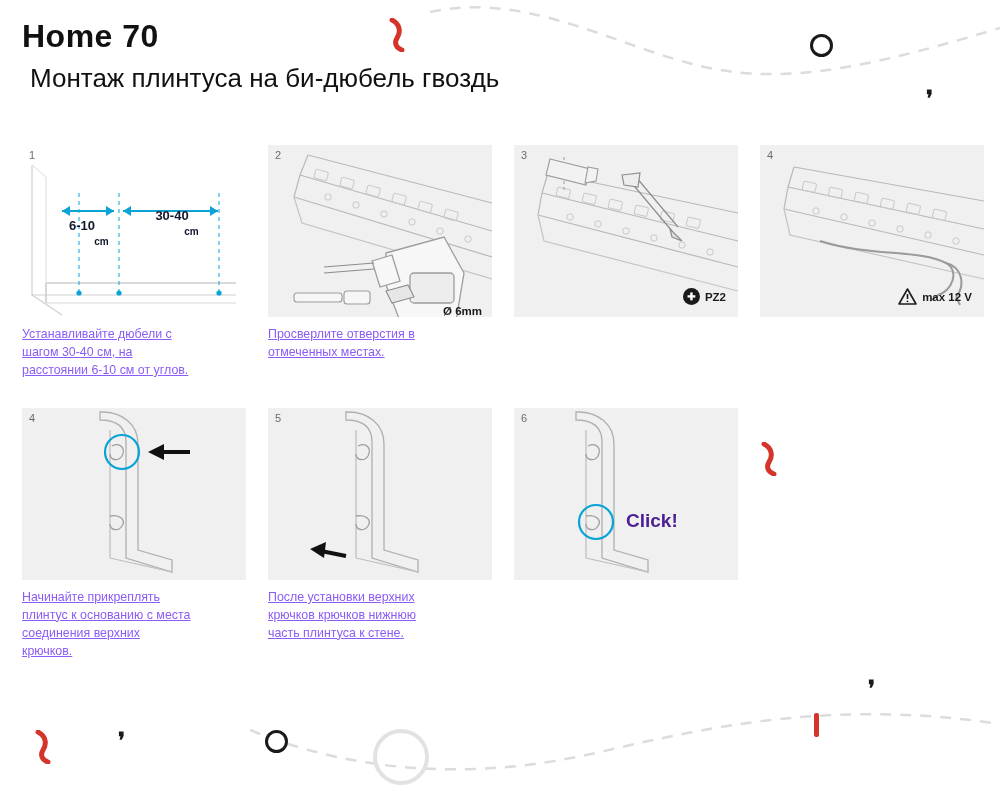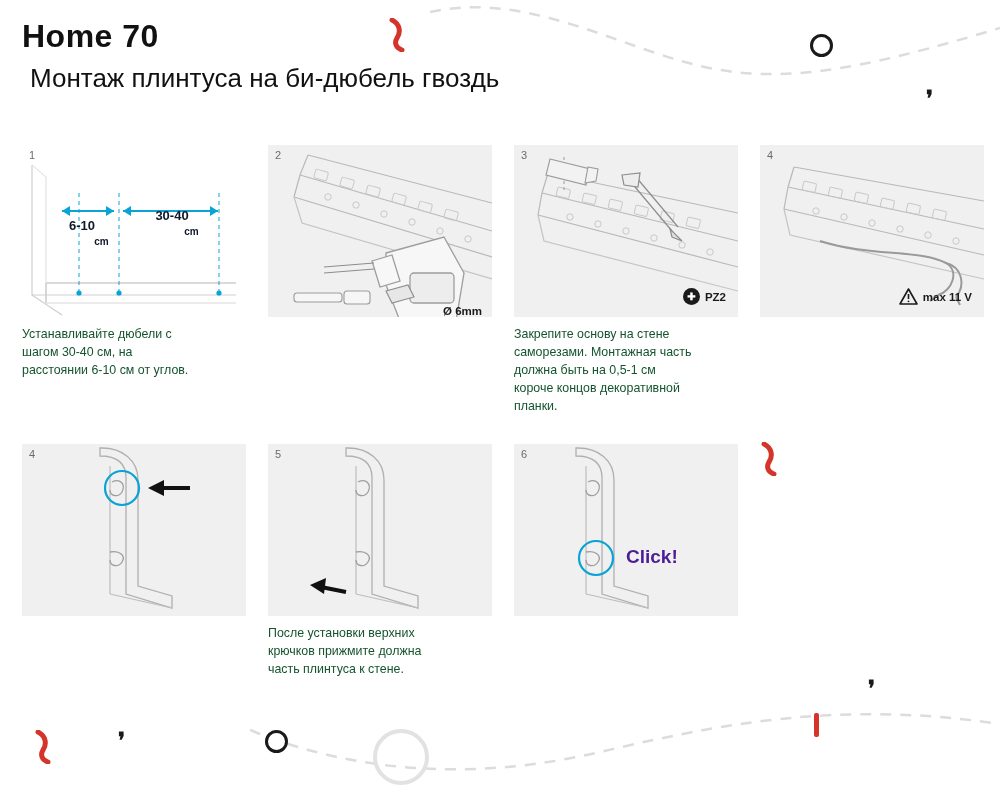--- a/index.html
+++ b/index.html
@@ -91,22 +91,23 @@
     left: 7px;
     top: 4px;
     font-size: 11px;
     color: #6b6b6b;
     z-index: 6;
   }
   .caption {
     margin-top: 9px;
     font-size: 12.4px;
     line-height: 1.45;
-    color: #14532d;
+    color: #8b5cf6;
     white-space: pre-line;
+    text-decoration: underline;
   }
 
   
   .p1-wall {
     position: absolute;
     left: 0; top: 0;
     width: 100%; height: 100%;
     background: #ffffff;
   }
 
@@ -278,20 +279,22 @@
           </g>
           <g stroke="#8d8d8d" stroke-width="1.1" fill="none">
             <path d="M118 146 L140 140 L146 152 L124 158 Z" fill="#e7e7e7"></path>
           </g>
         </svg>
         <div class="panel-num">2</div>
         <div class="badge" style="right:10px; bottom:0;">
           <span>Ø 6mm</span>
         </div>
       </div>
+      <div class="caption">Просверлите отверстия в
+отмеченных местах.</div>
     </div>
 
     <div class="cell">
       <div class="panel">
         <svg width="224" height="172" viewBox="0 0 224 172" style="position:absolute;left:0;top:0;">
           <path d="M34 28 L224 68" stroke="#b8b8b8" stroke-width="1.2" fill="none"></path>
           <path d="M28 48 L224 96" stroke="#b8b8b8" stroke-width="1.2" fill="none"></path>
           <path d="M34 28 L28 48" stroke="#b8b8b8" stroke-width="1.2" fill="none"></path>
           <path d="M24 70 L224 122" stroke="#b8b8b8" stroke-width="1.2" fill="none"></path>
           <path d="M28 48 L24 70" stroke="#b8b8b8" stroke-width="1.2" fill="none"></path>
@@ -324,25 +327,20 @@
             <path d="M108 30 L126 28 L124 42 L110 40 Z" fill="#ededed"></path>
             <path d="M156 84 L168 96 L158 92 Z" fill="#e2e2e2"></path>
           </g>
         </svg>
         <div class="panel-num">3</div>
         <div class="badge" style="right:12px; bottom:12px;">
           <span class="badge-circle">✚</span>
           <span>PZ2</span>
         </div>
       </div>
-      <div class="caption">Закрепите основу на стене
-саморезами. Монтажная часть
-должна быть на 0,5-1 см
-короче концов декоративной
-планки.</div>
     </div>
 
     <div class="cell">
       <div class="panel">
         <svg width="224" height="172" viewBox="0 0 224 172" style="position:absolute;left:0;top:0;">
           <path d="M34 22 L224 56" stroke="#b8b8b8" stroke-width="1.2" fill="none"></path>
           <path d="M28 42 L224 84" stroke="#b8b8b8" stroke-width="1.2" fill="none"></path>
           <path d="M34 22 L28 42" stroke="#b8b8b8" stroke-width="1.2" fill="none"></path>
           <path d="M24 64 L224 110" stroke="#b8b8b8" stroke-width="1.2" fill="none"></path>
           <path d="M28 42 L24 64" stroke="#b8b8b8" stroke-width="1.2" fill="none"></path>
@@ -367,21 +365,21 @@
           <line x1="178" y1="150" x2="170" y2="156" stroke="#9a9a9a" stroke-width="2"></line>
           <line x1="196" y1="152" x2="200" y2="160" stroke="#9a9a9a" stroke-width="2"></line>
         </svg>
         <div class="panel-num">4</div>
         <div class="badge" style="right:12px; bottom:12px;">
           <svg width="19" height="17" viewBox="0 0 19 17">
             <path d="M9.5 1 L18 16 L1 16 Z" fill="none" stroke="#1a1a1a" stroke-width="1.6" stroke-linejoin="round"></path>
             <line x1="9.5" y1="6" x2="9.5" y2="11" stroke="#1a1a1a" stroke-width="1.6"></line>
             <circle cx="9.5" cy="13.3" r="0.9" fill="#1a1a1a"></circle>
           </svg>
-          <span>max 11 V</span>
+          <span>max 12 V</span>
         </div>
       </div>
     </div>
 
   </div>
 
   <div class="row row-2">
 
     <div class="cell">
       <div class="panel">
@@ -395,38 +393,42 @@
 
           <path d="M88 108 C 98 106, 104 112, 100 118 C 96 124, 88 122, 88 116" stroke="#9e9e9e" stroke-width="1.3" fill="none"></path>
 
           <circle cx="100" cy="44" r="17" stroke="#0aa3d6" stroke-width="2.2" fill="none"></circle>
 
           <line x1="168" y1="44" x2="132" y2="44" stroke="#111" stroke-width="4"></line>
           <path d="M126 44 L142 36 L142 52 Z" fill="#111"></path>
         </svg>
         <div class="panel-num">4</div>
       </div>
+      <div class="caption">Начинайте прикреплять
+плинтус к основанию с места
+соединения верхних
+крючков.</div>
     </div>
 
     <div class="cell">
       <div class="panel">
         <svg width="224" height="172" viewBox="0 0 224 172" style="position:absolute;left:0;top:0;">
           <path d="M78 12 C 96 12, 104 20, 104 34 L104 150 L150 164 L150 152 L116 142 L116 36 C 116 16, 100 4, 80 4 L78 4 Z" stroke="#b0b0b0" stroke-width="1.3" fill="none"></path>
           <path d="M88 22 L88 150" stroke="#bdbdbd" stroke-width="1.2" fill="none"></path>
           <path d="M88 150 L150 164" stroke="#bdbdbd" stroke-width="1.2" fill="none"></path>
           <path d="M90 38 C 98 34, 104 40, 100 48 C 96 54, 88 52, 88 46" stroke="#9e9e9e" stroke-width="1.3" fill="none"></path>
           <path d="M88 108 C 98 106, 104 112, 100 118 C 96 124, 88 122, 88 116" stroke="#9e9e9e" stroke-width="1.3" fill="none"></path>
 
           <line x1="78" y1="148" x2="48" y2="142" stroke="#111" stroke-width="4"></line>
           <path d="M42 141 L58 134 L56 150 Z" fill="#111"></path>
         </svg>
         <div class="panel-num">5</div>
       </div>
       <div class="caption">После установки верхних
-крючков прижмите должна
+крючков крючков нижнюю
 часть плинтуса к стене.</div>
     </div>
 
     <div class="cell">
       <div class="panel">
         <svg width="224" height="172" viewBox="0 0 224 172" style="position:absolute;left:0;top:0;">
           <path d="M62 12 C 80 12, 88 20, 88 34 L88 150 L134 164 L134 152 L100 142 L100 36 C 100 16, 84 4, 64 4 L62 4 Z" stroke="#b0b0b0" stroke-width="1.3" fill="none"></path>
           <path d="M72 22 L72 150" stroke="#bdbdbd" stroke-width="1.2" fill="none"></path>
           <path d="M72 150 L134 164" stroke="#bdbdbd" stroke-width="1.2" fill="none"></path>
           <path d="M74 38 C 82 34, 88 40, 84 48 C 80 54, 72 52, 72 46" stroke="#9e9e9e" stroke-width="1.3" fill="none"></path>

